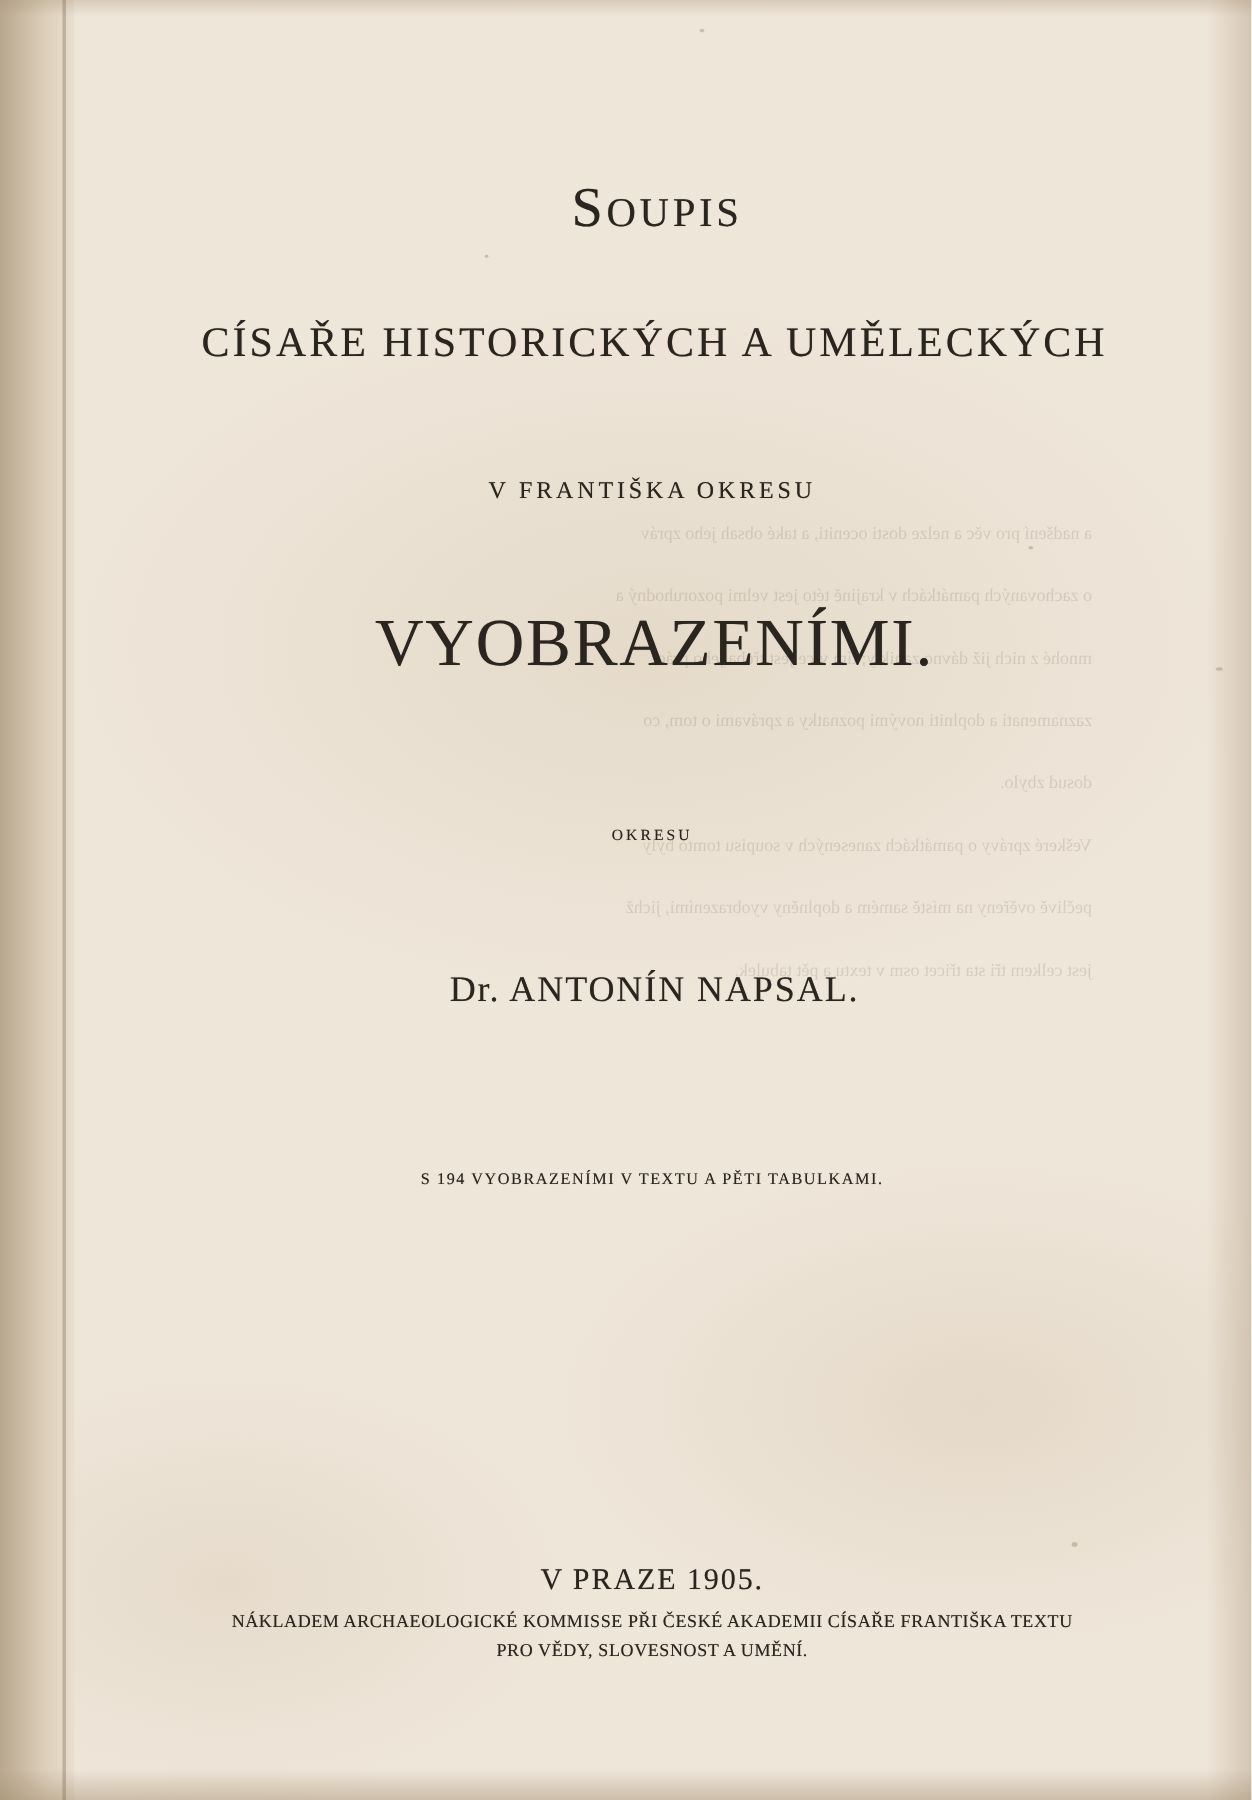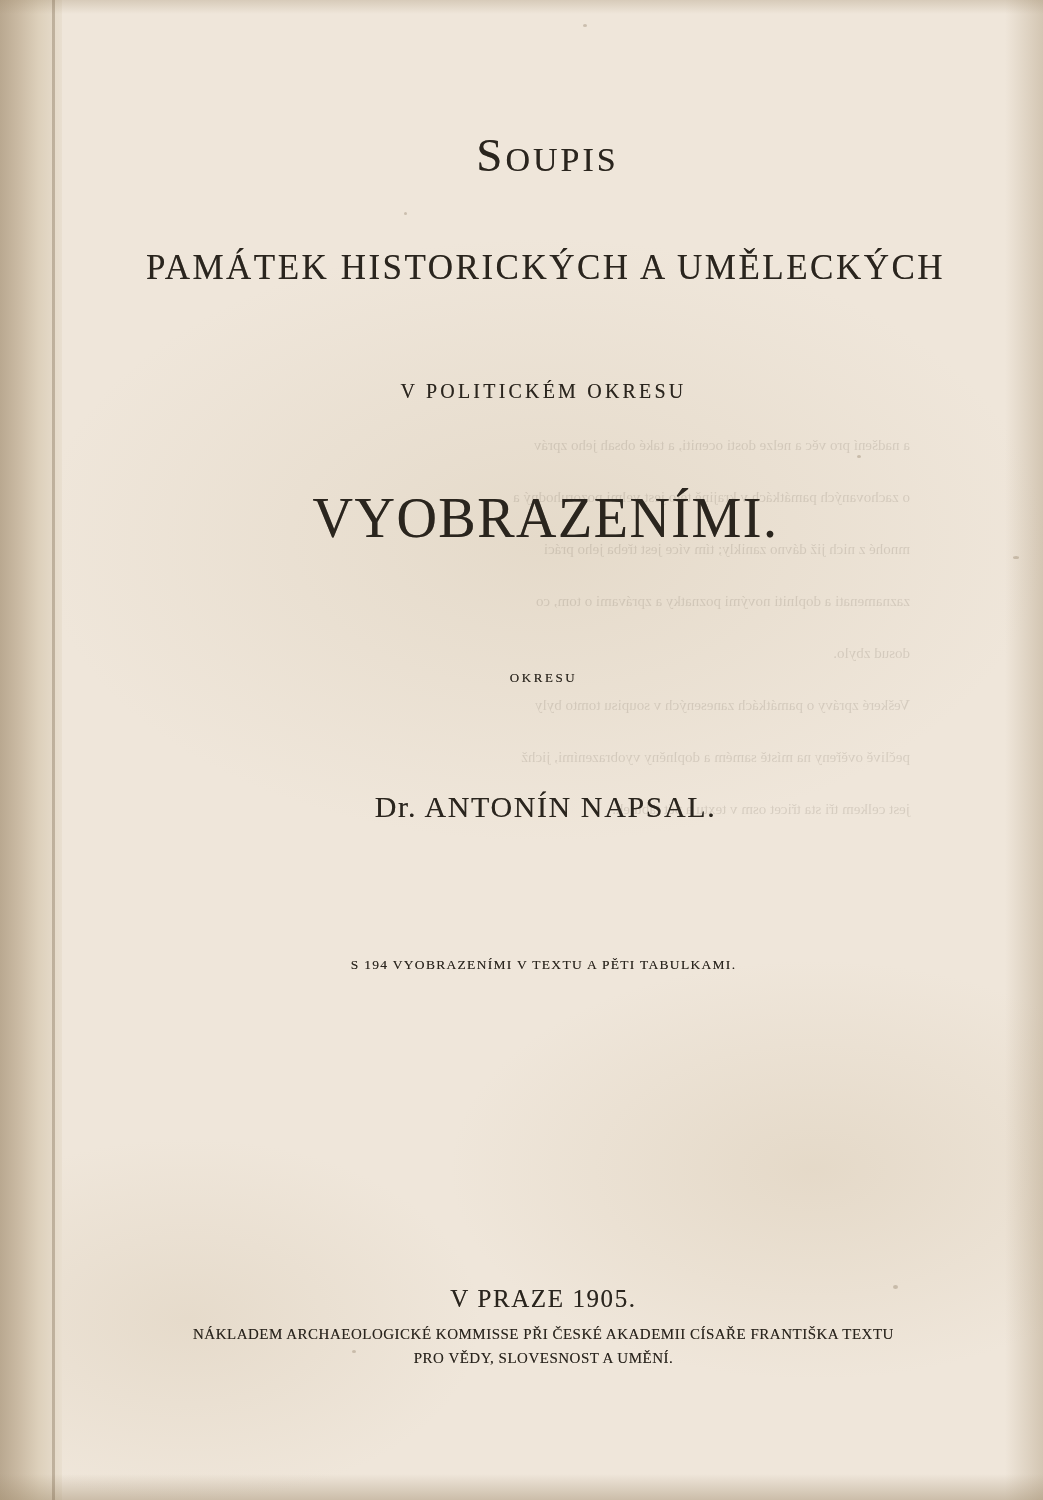--- a/index.html
+++ b/index.html
@@ -93,20 +93,21 @@
     user-select: none;
   }
   .bleed p { margin: 0 0 22px 0; }
 
   
   .content {
     position: absolute;
     inset: 0;
     z-index: 5;
     color: #2b2720;
+    margin-top: 18px;
   }
 
   .line {
     position: absolute;
     width: 100%;
     text-align: center;
     font-family: "Liberation Serif", serif;
     font-weight: normal;
     color: #2a251e;
     text-shadow: 0 0 0.6px rgba(50,42,32,0.5);
@@ -222,25 +223,25 @@
   <div class="speck" style="left:352px; top:1350px; width:4px; height:3px;"></div>
   <div class="speck" style="left:1013px; top:556px; width:6px; height:3px;"></div>
 
   <div class="content">
 
     <div class="line t-soupis">
       <span>S<span class="small">OUPIS</span></span>
     </div>
 
     <div class="line t-pamatek">
-      <span>PAMÁTEK HISTORICKÝCH A UMĚLECKÝCH</span>
+      <span>CÍSAŘE HISTORICKÝCH A UMĚLECKÝCH</span>
     </div>
 
     <div class="line t-okres">
-      <span>V POLITICKÉM OKRESU</span>
+      <span>V FRANTIŠKA OKRESU</span>
     </div>
 
     <div class="line t-place">
       <span>VYOBRAZENÍMI.</span>
     </div>
 
     <div class="line t-napsal">
       <span>OKRESU</span>
     </div>
 

